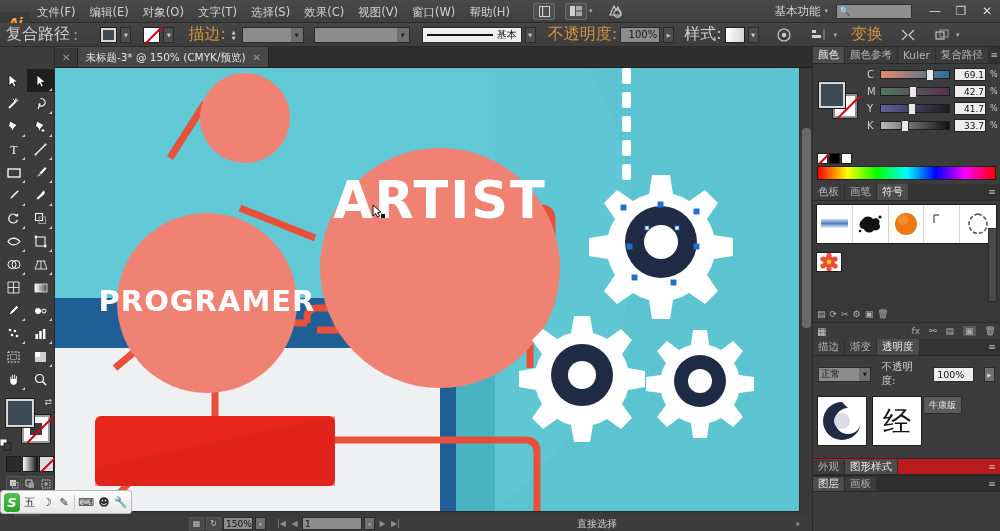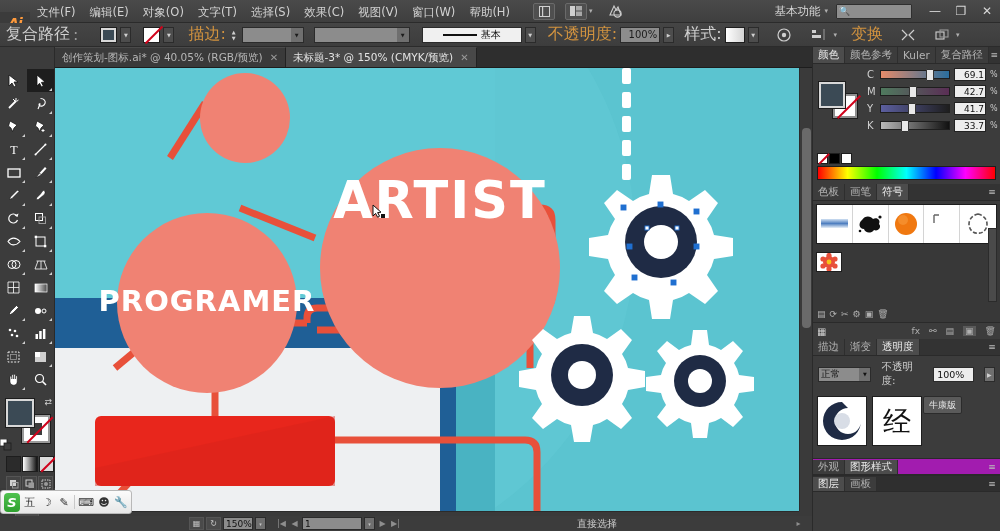--- a/index.html
+++ b/index.html
@@ -87,21 +87,21 @@
     display: flex; align-items: center; color: #1c1c1c; font-size: 10px;
     padding-left: 3px;
   }
   .cb-combo .car {
     margin-left: auto; width: 12px; text-align: center; font-size: 5px;
     background: #6f6f6f; height: 100%; display: flex; align-items: center;
     justify-content: center; color: #1c1c1c;
   }
   .strokestyle {
     width: 100px; height: 16px; background: #f0f0f0; border: 1px solid #2b2b2b;
-    display: flex; align-items: center; padding: 0 20px; position: relative;
+    display: flex; align-items: center; padding: 0 4px; position: relative;
   }
   .strokestyle .ln { flex: 1; height: 2px; background: #111; }
   .strokestyle .tx { font-size: 10px; color: #111; margin-left: 4px; }
   .cb-iconbtn {
     width: 22px; height: 18px; display: flex; align-items: center;
     justify-content: center; font-size: 11px; color: #d0d0d0;
     border: 1px solid transparent;
   }
 
   
@@ -301,21 +301,21 @@
     width: 50px; height: 50px; background: #fff; border: 1px solid #1e1e1e;
     display: flex; align-items: center; justify-content: center;
     overflow: hidden;
   }
   .tooltip {
     position: absolute; left: 110px; top: 4px; background: #5a5a5a;
     border: 1px solid #2b2b2b; color: #e8e8e8; font-size: 9px;
     padding: 2px 5px; border-radius: 2px; line-height: 12px;
   }
   .bottom-tabrow {
-    display: flex; align-items: center; height: 17px; background: #a21caf;
+    display: flex; align-items: center; height: 17px; background: #b91c1c;
     border-top: 1px solid #2a2a2a; border-bottom: 1px solid #2a2a2a;
   }
 
   
   .statusbar {
     position: absolute; left: 0; top: 516px; width: 812px; height: 15px;
     background: #3c3c3c; display: flex; align-items: center;
     font-size: 9.5px; color: #c4c4c4; gap: 2px; padding-left: 2px;
   }
   .sb-icon {
@@ -477,21 +477,20 @@
       <svg width="14" height="12" viewBox="0 0 14 12">
           <rect x="1" y="3" width="8" height="7" fill="none" stroke="#cfcfcf" stroke-width="1.1"></rect>
           <rect x="5" y="1" width="8" height="7" fill="none" stroke="#9a9a9a" stroke-width="1.1"></rect>
         </svg>
     </div>
     <div class="ws-caret" style="padding:0">▾</div>
   </div>
 
   <div class="tabbar">
     <div class="doctab">
-      <span>创作策划-图标.ai* @ 40.05% (RGB/预览)</span>
       <span class="x">✕</span>
     </div>
     <div class="doctab active">
       <span>未标题-3* @ 150% (CMYK/预览)</span>
       <span class="x">✕</span>
     </div>
   </div>
 
   <div class="toolbar">
     <div class="tool-grid">

